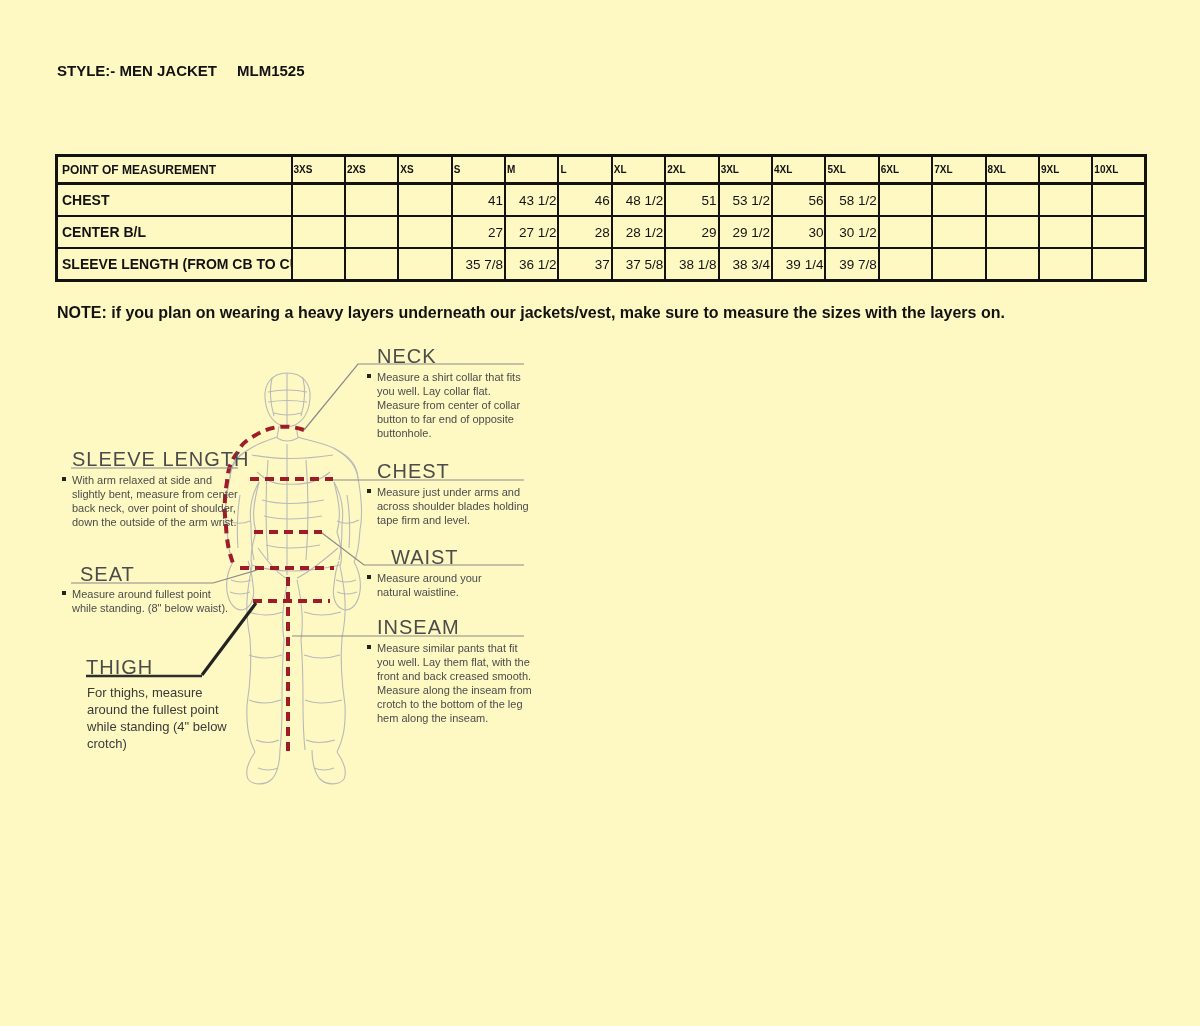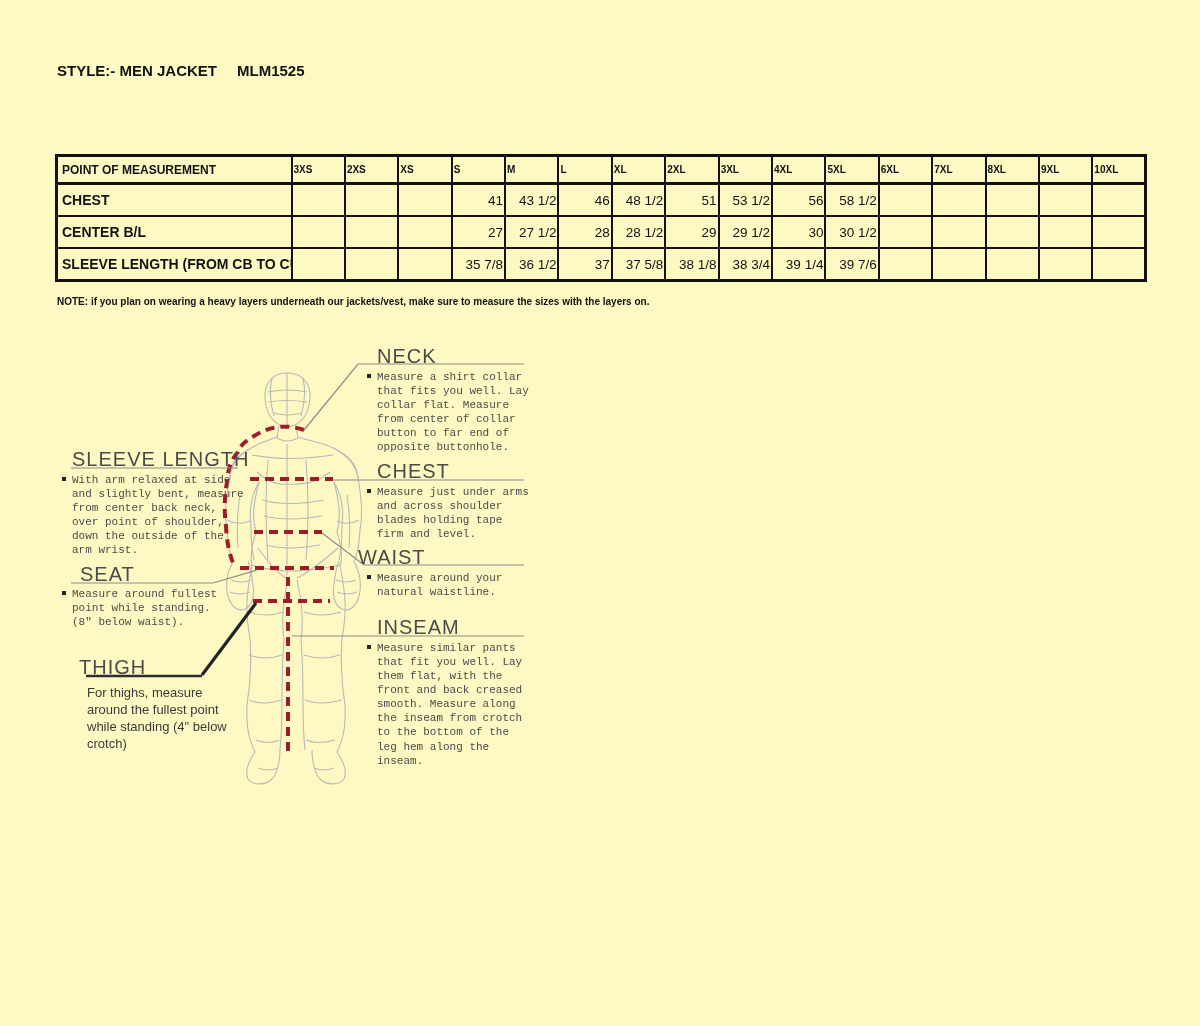--- a/index.html
+++ b/index.html
@@ -15,26 +15,26 @@
   
   .size-table { position:absolute; left:55px; top:154px; width:1089px; border-collapse:collapse; table-layout:fixed; }
   .size-table th, .size-table td { border:2px solid #121212; overflow:hidden; white-space:nowrap; }
   .size-table { border:3px solid #121212; }
   .size-table thead th { font-size:10px; font-weight:bold; height:23px; text-align:left; color:#121212; border-bottom:3px solid #121212; }
   .size-table thead th.corner { text-align:left; padding-left:4px; font-size:12px;margin-top:38px; }
   .size-table td.rowlabel { font-size:14px; font-weight:bold; text-align:left; padding-left:4px; height:28px; color:#121212; }
   .size-table td.val { font-size:13.5px; font-weight:normal; text-align:right; color:#121212; }
 
   
-  .note { position:absolute; left:57px; top:296px; font-size:10px; font-weight:bold; color:#121212; }
+  .note { position:absolute; left:57px; top:304px; font-size:16px; font-weight:bold; color:#121212; }
 
   
   .ann-title { position:absolute; font-size:20px; letter-spacing:1px; color:#4b4b4b; }
   .ann-text  { position:absolute; font-size:11px; line-height:1.28; color:#4b4b4b; }
-  .bulleted  { padding-left:11px;font-family:Liberation Mono, monospace; }
+  .bulleted  { padding-left:11px; }
   .bulleted::before { content:""; position:absolute; left:1px; top:4px; width:4px; height:4px; background:#222; }
   .thigh-text { font-size:13px; color:#3a3a3a; line-height:1.32; }
 
   .diagram-svg { position:absolute; left:0; top:0; pointer-events:none; }
 </style>
 </head>
 <body>
 
 <div class="canvas">
 
@@ -127,21 +127,21 @@
           <td class="val"></td>
           <td class="val"></td>
           <td class="val"></td>
           <td class="val">35 7/8</td>
           <td class="val">36 1/2</td>
           <td class="val">37</td>
           <td class="val">37 5/8</td>
           <td class="val">38 1/8</td>
           <td class="val">38 3/4</td>
           <td class="val">39 1/4</td>
-          <td class="val">39 7/6</td>
+          <td class="val">39 7/8</td>
           <td class="val"></td>
           <td class="val"></td>
           <td class="val"></td>
           <td class="val"></td>
           <td class="val"></td>
         </tr>
       </tbody>
   </table>
 
   <div class="note">NOTE: if you plan on wearing a heavy layers underneath our jackets/vest, make sure to measure the sizes with the layers on.</div>
@@ -238,28 +238,28 @@
       <path d="M202 675 L256 603" stroke="#222222" stroke-width="3.2"></path>
     </g>
   </svg>
 
   <div class="ann-title" style="left:377px; top:345px;">NECK</div>
   <div class="ann-text bulleted" style="left:366px; top:370px; width:158px;">Measure a shirt collar that fits you well. Lay collar flat. Measure from center of collar button to far end of opposite buttonhole.</div>
 
   <div class="ann-title" style="left:377px; top:460px;">CHEST</div>
   <div class="ann-text bulleted" style="left:366px; top:485px; width:158px;">Measure just under arms and across shoulder blades holding tape firm and level.</div>
 
-  <div class="ann-title" style="left:358px; top:546px;">WAIST</div>
+  <div class="ann-title" style="left:391px; top:546px;">WAIST</div>
   <div class="ann-text bulleted" style="left:366px; top:571px; width:140px;">Measure around your natural waistline.</div>
 
   <div class="ann-title" style="left:377px; top:616px;">INSEAM</div>
   <div class="ann-text bulleted" style="left:366px; top:641px; width:158px;">Measure similar pants that fit you well. Lay them flat, with the front and back creased smooth. Measure along the inseam from crotch to the bottom of the leg hem along the inseam.</div>
 
   <div class="ann-title" style="left:72px; top:448px;">SLEEVE LENGTH</div>
   <div class="ann-text bulleted" style="left:61px; top:473px; width:172px;">With arm relaxed at side and slightly bent, measure from center back neck, over point of shoulder, down the outside of the arm wrist.</div>
 
   <div class="ann-title" style="left:80px; top:563px;">SEAT</div>
   <div class="ann-text bulleted" style="left:61px; top:587px; width:160px;">Measure around fullest point while standing. (8" below waist).</div>
 
-  <div class="ann-title" style="left:79px; top:656px;">THIGH</div>
+  <div class="ann-title" style="left:86px; top:656px;">THIGH</div>
   <div class="ann-text thigh-text" style="left:87px; top:684px; width:152px;">For thighs, measure around the fullest point while standing (4" below crotch)</div>
 
 </div>
 
 </body></html>

